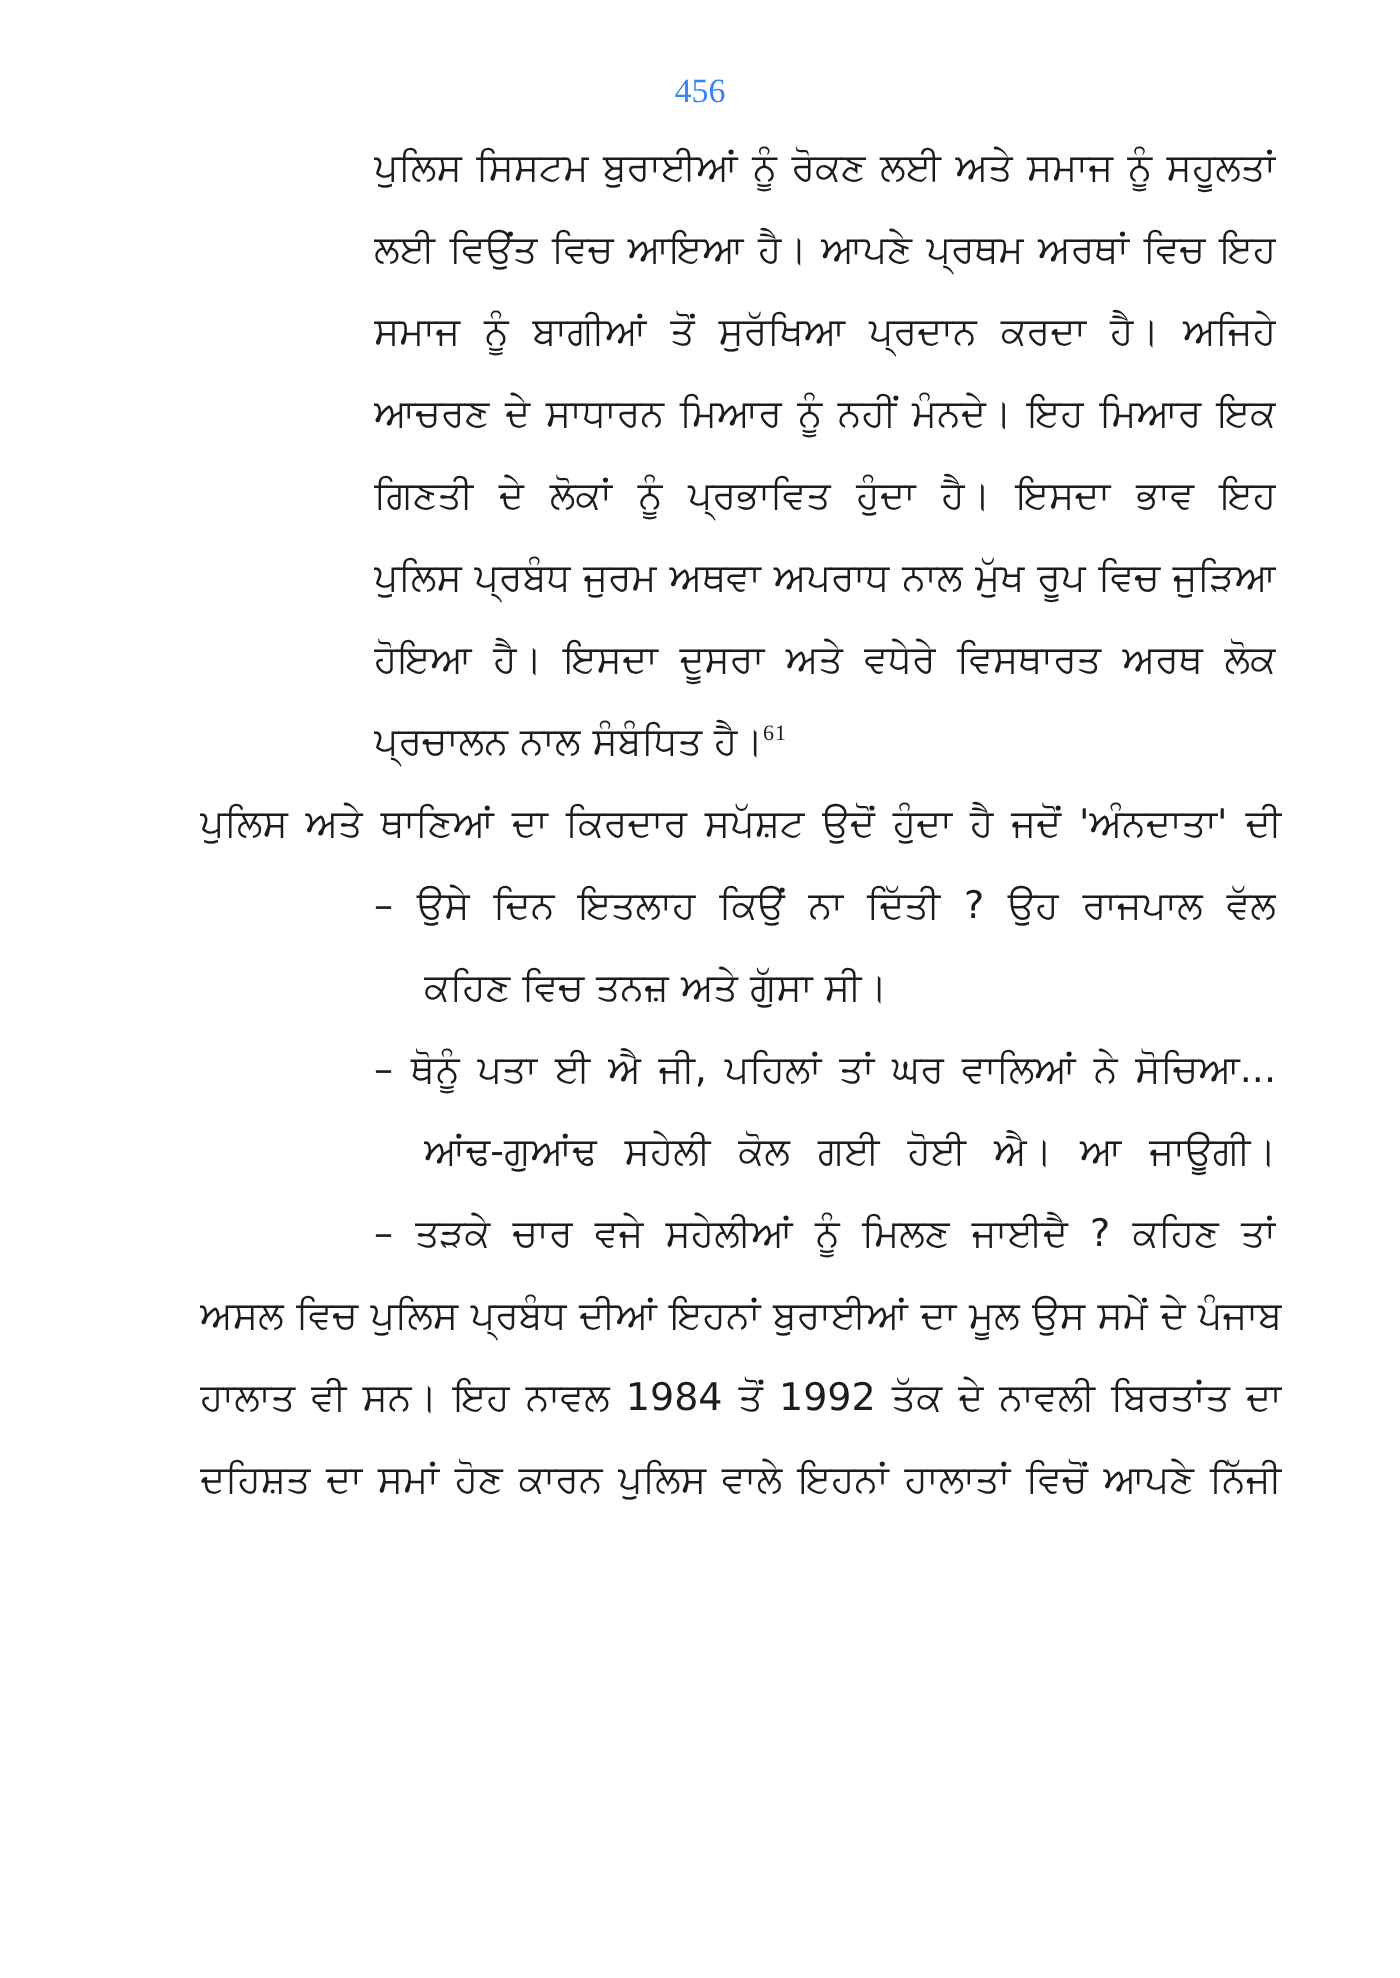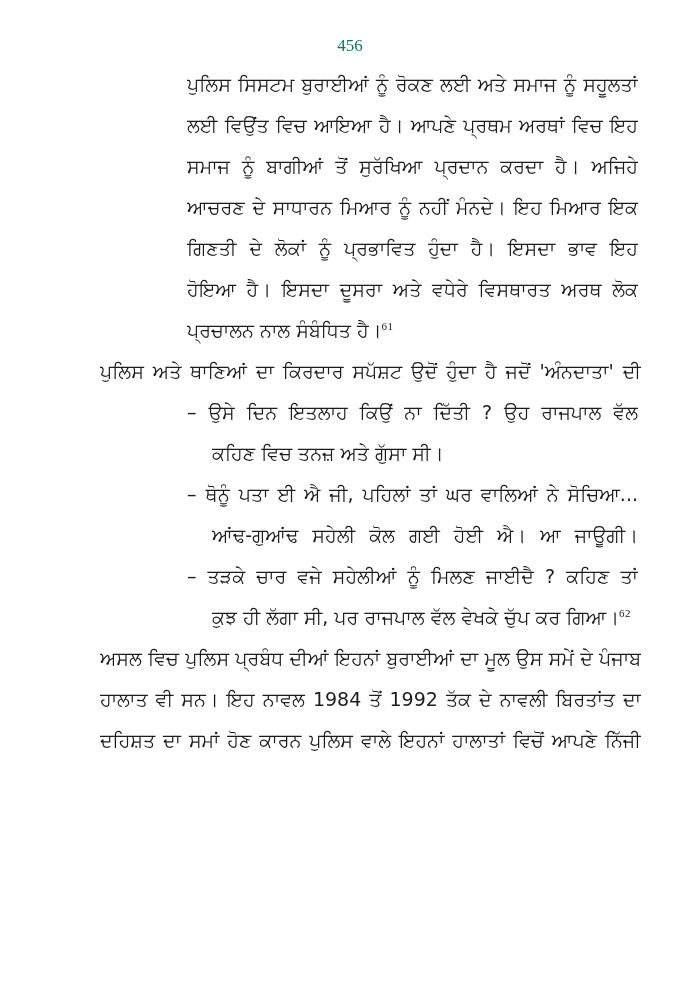--- a/index.html
+++ b/index.html
@@ -21,21 +21,21 @@
     background: #ffffff;
   }
   .page-number {
     position: absolute;
     top: 36px;
     left: 0;
     width: 700px;
     text-align: center;
     font-family: "Liberation Serif", serif;
     font-size: 17px;
-    color: #0f766e;
+    color: #3b82f6;
   }
   .content {
     position: absolute;
     top: 64px;
     left: 0;
     width: 700px;
   }
   .line {
     height: 41px;
     line-height: 41px;
@@ -68,39 +68,37 @@
   <div class="page-number">456</div>
 
   <div class="content">
 
     <div>
       <div class="line q just">ਪੁਲਿਸ ਸਿਸਟਮ ਬੁਰਾਈਆਂ ਨੂੰ ਰੋਕਣ ਲਈ ਅਤੇ ਸਮਾਜ ਨੂੰ ਸਹੂਲਤਾਂ ਦੇਣ</div>
       <div class="line q just">ਲਈ ਵਿਉਂਤ ਵਿਚ ਆਇਆ ਹੈ। ਆਪਣੇ ਪ੍ਰਥਮ ਅਰਥਾਂ ਵਿਚ ਇਹ ਕਿਸੇ</div>
       <div class="line q just">ਸਮਾਜ ਨੂੰ ਬਾਗੀਆਂ ਤੋਂ ਸੁਰੱਖਿਆ ਪ੍ਰਦਾਨ ਕਰਦਾ ਹੈ। ਅਜਿਹੇ ਵਿਅਕਤੀ</div>
       <div class="line q just">ਆਚਰਣ ਦੇ ਸਾਧਾਰਨ ਮਿਆਰ ਨੂੰ ਨਹੀਂ ਮੰਨਦੇ। ਇਹ ਮਿਆਰ ਇਕ ਵੱਡੀ</div>
       <div class="line q just">ਗਿਣਤੀ ਦੇ ਲੋਕਾਂ ਨੂੰ ਪ੍ਰਭਾਵਿਤ ਹੁੰਦਾ ਹੈ। ਇਸਦਾ ਭਾਵ ਇਹ ਨਿਕਲਦਾ ਹੈ ਕਿ</div>
+      <div class="line q just">ਪੁਲਿਸ ਪ੍ਰਬੰਧ ਜੁਰਮ ਅਥਵਾ ਅਪਰਾਧ ਨਾਲ ਮੁੱਖ ਰੂਪ ਵਿਚ ਜੁੜਿਆ</div>
       <div class="line q just">ਹੋਇਆ ਹੈ। ਇਸਦਾ ਦੂਸਰਾ ਅਤੇ ਵਧੇਰੇ ਵਿਸਥਾਰਤ ਅਰਥ ਲੋਕ ਜੀਵਨ ਦੇ</div>
       <div class="line q">
         <span>ਪ੍ਰਚਾਲਨ ਨਾਲ ਸੰਬੰਧਿਤ ਹੈ।</span><sup class="fn">61</sup>
       </div>
     </div>
 
     <div>
       <div class="line p just">ਪੁਲਿਸ ਅਤੇ ਥਾਣਿਆਂ ਦਾ ਕਿਰਦਾਰ ਸਪੱਸ਼ਟ ਉਦੋਂ ਹੁੰਦਾ ਹੈ ਜਦੋਂ 'ਅੰਨਦਾਤਾ' ਦੀ ਪਾਤਰ</div>
     </div>
 
     <div>
       <div class="line q just">– ਉਸੇ ਦਿਨ ਇਤਲਾਹ ਕਿਉਂ ਨਾ ਦਿੱਤੀ ? ਉਹ ਰਾਜਪਾਲ ਵੱਲ ਝਾਕਿਆ।</div>
       <div class="line cont">ਕਹਿਣ ਵਿਚ ਤਨਜ਼ ਅਤੇ ਗੁੱਸਾ ਸੀ।</div>
       <div class="line q just">– ਥੋਨੂੰ ਪਤਾ ਈ ਐ ਜੀ, ਪਹਿਲਾਂ ਤਾਂ ਘਰ ਵਾਲਿਆਂ ਨੇ ਸੋਚਿਆ... ਕਿਤੇ</div>
       <div class="line cont just">ਆਂਢ-ਗੁਆਂਢ ਸਹੇਲੀ ਕੋਲ ਗਈ ਹੋਈ ਐ। ਆ ਜਾਊਗੀ। ਸਰਪੰਚ ਨੇ</div>
       <div class="line q just">– ਤੜਕੇ ਚਾਰ ਵਜੇ ਸਹੇਲੀਆਂ ਨੂੰ ਮਿਲਣ ਜਾਈਦੈ ? ਕਹਿਣ ਤਾਂ ਠਾਣੇਦਾਰ</div>
-      <div class="line cont">
-        <span>ਕੁਝ ਹੀ ਲੱਗਾ ਸੀ, ਪਰ ਰਾਜਪਾਲ ਵੱਲ ਵੇਖਕੇ ਚੁੱਪ ਕਰ ਗਿਆ।</span><sup class="fn">62</sup>
-      </div>
     </div>
 
     <div>
       <div class="line p just">ਅਸਲ ਵਿਚ ਪੁਲਿਸ ਪ੍ਰਬੰਧ ਦੀਆਂ ਇਹਨਾਂ ਬੁਰਾਈਆਂ ਦਾ ਮੂਲ ਉਸ ਸਮੇਂ ਦੇ ਪੰਜਾਬ ਦੇ ਮਾੜੇ</div>
       <div class="line p just">ਹਾਲਾਤ ਵੀ ਸਨ। ਇਹ ਨਾਵਲ 1984 ਤੋਂ 1992 ਤੱਕ ਦੇ ਨਾਵਲੀ ਬਿਰਤਾਂਤ ਦਾ ਪ੍ਰਗਟਾ ਹੈ।</div>
       <div class="line p just">ਦਹਿਸ਼ਤ ਦਾ ਸਮਾਂ ਹੋਣ ਕਾਰਨ ਪੁਲਿਸ ਵਾਲੇ ਇਹਨਾਂ ਹਾਲਾਤਾਂ ਵਿਚੋਂ ਆਪਣੇ ਨਿੱਜੀ ਮੰਤਵ</div>
     </div>
 
   </div>
 </div>

